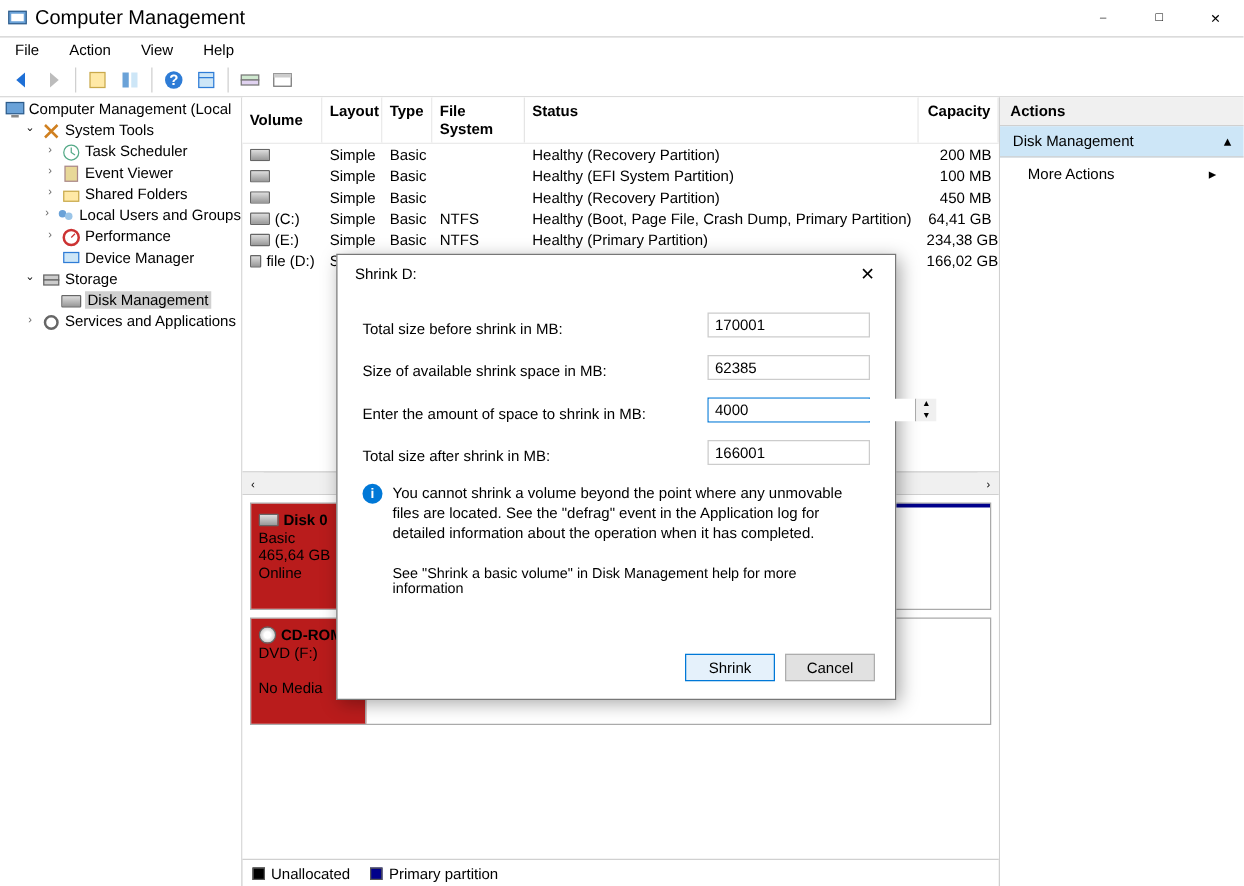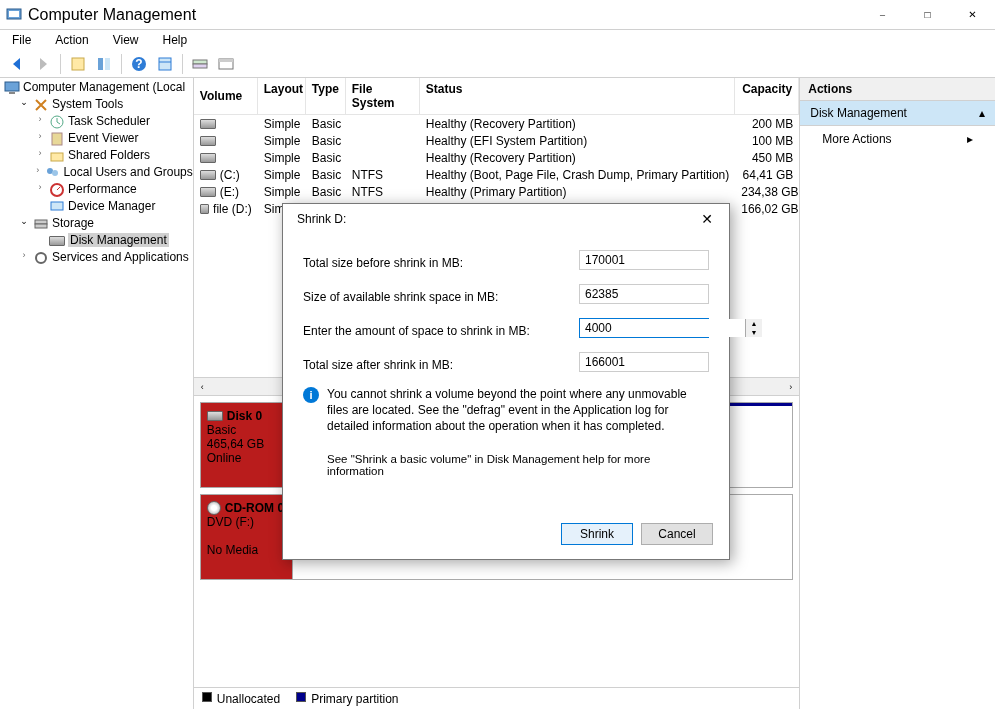--- a/index.html
+++ b/index.html
@@ -51,30 +51,30 @@
 
 .disks-area { flex: 1; background: #fff; overflow: hidden; }
 .disk-row { display: flex; border: 1px solid #aaa; margin: 6px; }
 .disk-info { width: 92px; border-right: 1px solid #aaa; padding: 6px; background: #b91c1c; }
 .disk-info .dname { font-weight: bold; display: flex; align-items: center; gap: 4px; }
 .disk-parts { flex: 1; display: flex; }
 .part-box { border-right: 1px solid #aaa; border-top: 3px solid #00008b; padding: 6px; font-size: 11px; }
 .part-box:last-child { border-right: none; }
 
 .legend { height: 22px; border-top: 1px solid #d0d0d0; display: flex; align-items: center; gap: 16px; padding-left: 8px; }
-.legend-item { display: flex; align-items: flex-start; gap: 5px; }
+.legend-item { display: flex; align-items: center; gap: 5px; }
 .legend-swatch { width: 10px; height: 10px; border: 1px solid #555; }
 
 .actions-panel { width: 195px; background: #fff; }
 .actions-header { background: #f0f0f0; padding: 4px 8px; font-weight: bold; border-bottom: 1px solid #d0d0d0; }
 .actions-group { background: #cde6f7; padding: 5px 10px; display: flex; justify-content: space-between; align-items: center; border-bottom: 1px solid #d0d0d0; }
 .actions-item { padding: 6px 22px; display: flex; justify-content: space-between; align-items: center; }
 
 
-.dialog { position: absolute; left: 282px; top: 203px; width: 448px; background: #fff; border: 1px solid #777; box-shadow: 3px 3px 14px rgba(0,0,0,0.35); z-index: 100; }
+.dialog { position: absolute; left: 269px; top: 203px; width: 448px; background: #fff; border: 1px solid #777; box-shadow: 3px 3px 14px rgba(0,0,0,0.35); z-index: 100; }
 .dialog-title { height: 30px; display: flex; align-items: center; padding: 0 8px 0 14px; }
 .dialog-title .t { flex: 1; }
 .dialog-close { width: 28px; height: 24px; display: flex; align-items: center; justify-content: center; font-size: 14px; }
 .dialog-body { padding: 16px 20px 14px 20px; }
 .dlg-row { display: flex; align-items: flex-end; margin-bottom: 14px; }
 .dlg-row .lbl { flex: 1; }
 .dlg-row .val { width: 130px; border: 1px solid #aaa; padding: 2px 5px; background: #fff; }
 .dlg-row .val.ro { border-color: #ccc; color: #000; }
 .spin-wrap { width: 130px; display: flex; border: 1px solid #0078d7; }
 .spin-wrap input { flex: 1; border: none; padding: 2px 5px; outline: none; }

